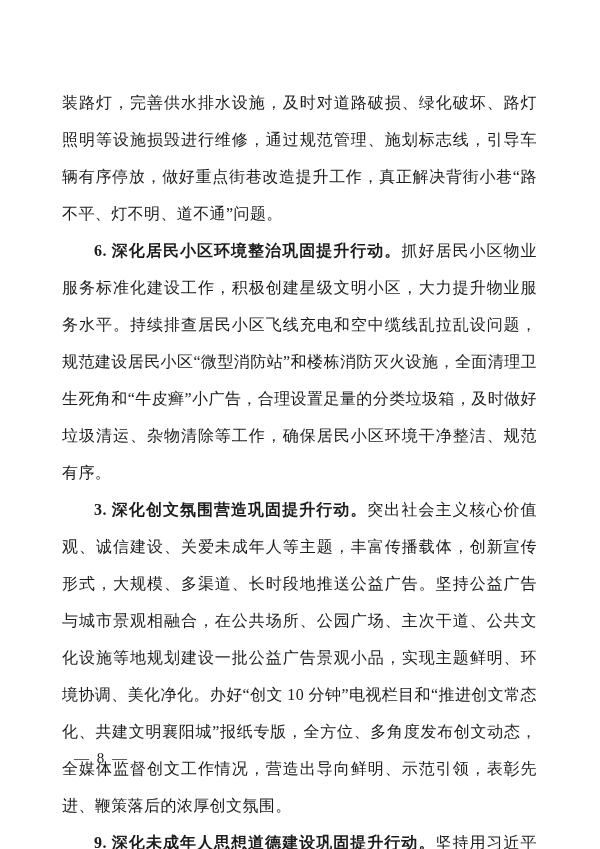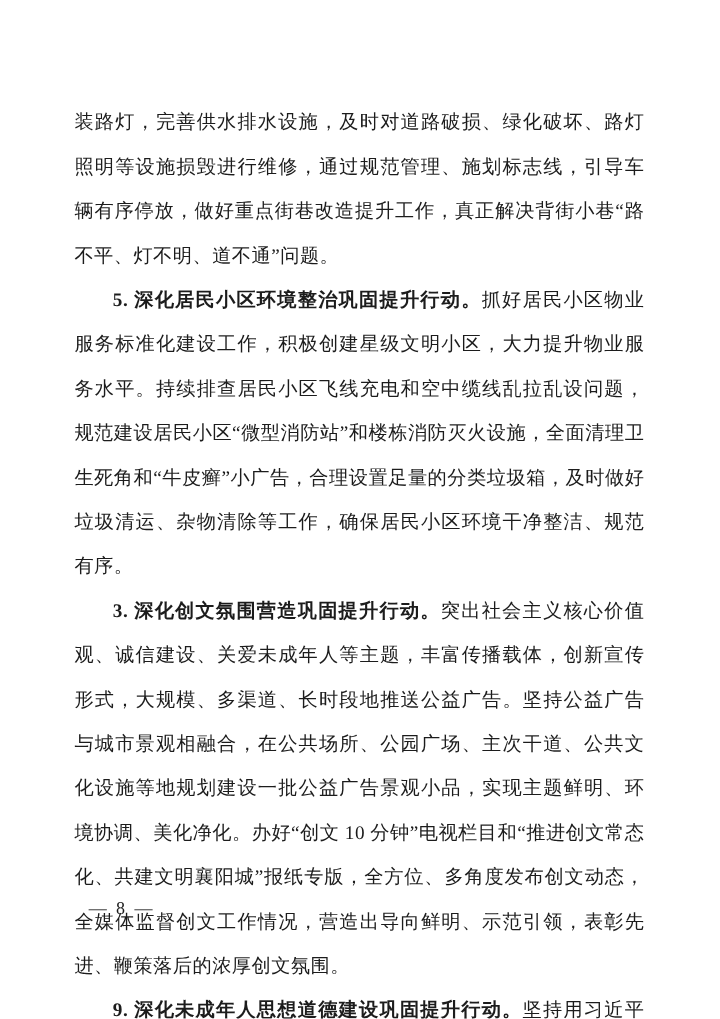--- a/index.html
+++ b/index.html
@@ -51,21 +51,21 @@
 
 <div class="page">
 
   <div class="text-block">
 
     <p class="para">
       <span class="body-run">装路灯，完善供水排水设施，及时对道路破损、绿化破坏、路灯照明等设施损毁进行维修，通过规范管理、施划标志线，引导车辆有序停放，做好重点街巷改造提升工作，真正解决背街小巷“路不平、灯不明、道不通”问题。</span>
     </p>
 
     <p class="para indented">
-      <span class="heading-run">5. 深化居民小区环境整治巩固提升行动。</span><span class="body-run">抓好居民小区物业服务标准化建设工作，积极创建星级文明小区，大力提升物业服务水平。持续排查居民小区飞线充电和空中缆线乱拉乱设问题，规范建设居民小区“微型消防站”和楼栋消防灭火设施，全面清理卫生死角和“牛皮癣”小广告，合理设置足量的分类垃圾箱，及时做好垃圾清运、杂物清除等工作，确保居民小区环境干净整洁、规范有序。</span>
+      <span class="heading-run">6. 深化居民小区环境整治巩固提升行动。</span><span class="body-run">抓好居民小区物业服务标准化建设工作，积极创建星级文明小区，大力提升物业服务水平。持续排查居民小区飞线充电和空中缆线乱拉乱设问题，规范建设居民小区“微型消防站”和楼栋消防灭火设施，全面清理卫生死角和“牛皮癣”小广告，合理设置足量的分类垃圾箱，及时做好垃圾清运、杂物清除等工作，确保居民小区环境干净整洁、规范有序。</span>
     </p>
 
     <p class="para indented">
       <span class="heading-run">3. 深化创文氛围营造巩固提升行动。</span><span class="body-run">突出社会主义核心价值观、诚信建设、关爱未成年人等主题，丰富传播载体，创新宣传形式，大规模、多渠道、长时段地推送公益广告。坚持公益广告与城市景观相融合，在公共场所、公园广场、主次干道、公共文化设施等地规划建设一批公益广告景观小品，实现主题鲜明、环境协调、美化净化。办好“创文 10 分钟”电视栏目和“推进创文常态化、共建文明襄阳城”报纸专版，全方位、多角度发布创文动态，全媒体监督创文工作情况，营造出导向鲜明、示范引领，表彰先进、鞭策落后的浓厚创文氛围。</span>
     </p>
 
     <p class="para indented">
       <span class="heading-run">9. 深化未成年人思想道德建设巩固提升行动。</span><span class="body-run">坚持用习近平新时代中国特色社会主义思想铸魂育人，全面落实“立德树人”</span>
     </p>
 

